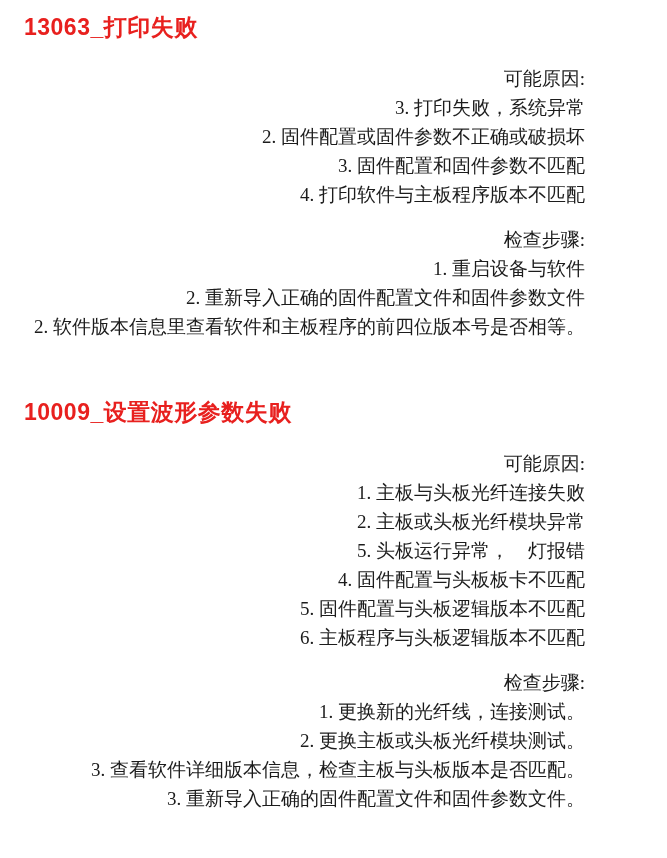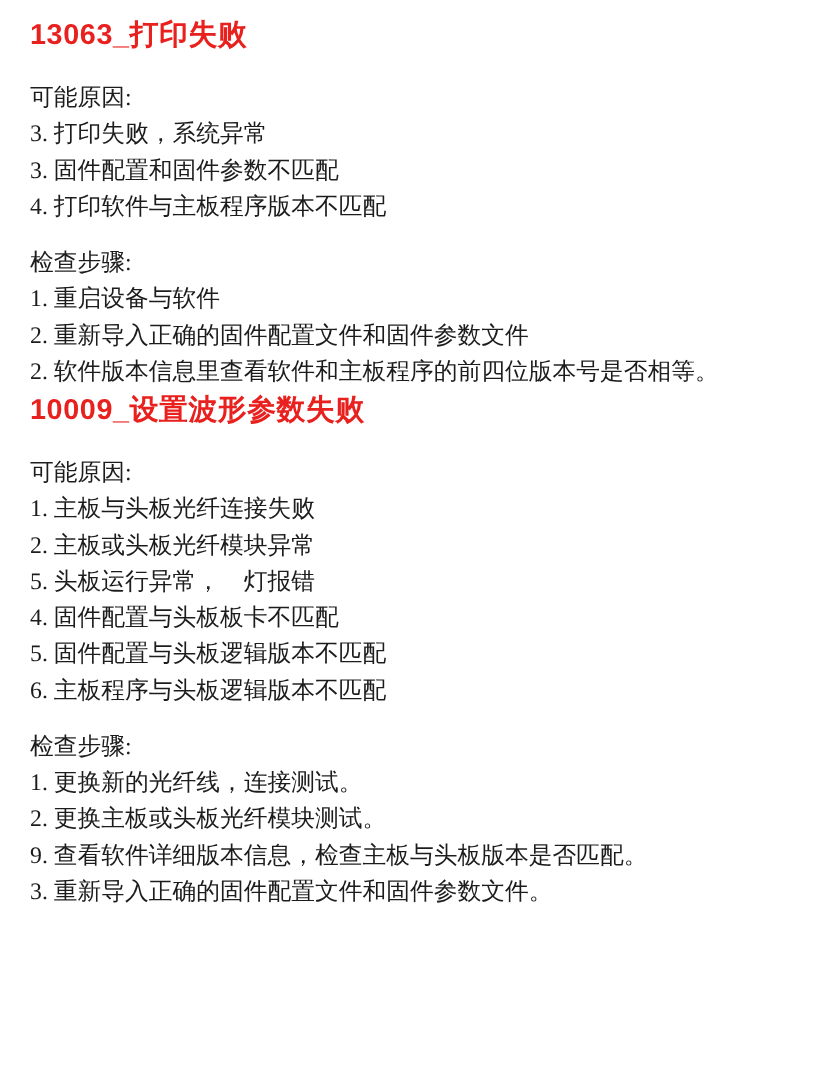--- a/index.html
+++ b/index.html
@@ -29,44 +29,47 @@
     margin: 0;
     font-family: "Liberation Sans", "DejaVu Sans", sans-serif;
     font-weight: bold;
     font-size: 23px;
     line-height: 30px;
     color: var(--heading-color);
     letter-spacing: 0.5px;
   }
   .block {
     margin-top: 22px;
+    text-align: right;
   }
   .block-gap {
     margin-top: 16px;
   }
   .block-label,
   .list-item {
     font-size: 19px;
     line-height: 29px;
     white-space: pre;
   }
   .section-gap {
+    margin-top: 56px;
   }
 </style>
 </head>
 <body>
 
 <div class="page">
 
   <section>
     <h1 class="section-title">13063_打印失败</h1>
 
     <div class="block">
       <div class="block-label">可能原因:</div>
       <div class="list-item">3. 打印失败，系统异常</div>
+      <div class="list-item">2. 固件配置或固件参数不正确或破损坏</div>
       <div class="list-item">3. 固件配置和固件参数不匹配</div>
       <div class="list-item">4. 打印软件与主板程序版本不匹配</div>
     </div>
 
     <div class="block block-gap">
       <div class="block-label">检查步骤:</div>
       <div class="list-item">1. 重启设备与软件</div>
       <div class="list-item">2. 重新导入正确的固件配置文件和固件参数文件</div>
       <div class="list-item">2. 软件版本信息里查看软件和主板程序的前四位版本号是否相等。</div>
     </div>
@@ -82,18 +85,18 @@
       <div class="list-item">5. 头板运行异常，　灯报错</div>
       <div class="list-item">4. 固件配置与头板板卡不匹配</div>
       <div class="list-item">5. 固件配置与头板逻辑版本不匹配</div>
       <div class="list-item">6. 主板程序与头板逻辑版本不匹配</div>
     </div>
 
     <div class="block block-gap">
       <div class="block-label">检查步骤:</div>
       <div class="list-item">1. 更换新的光纤线，连接测试。</div>
       <div class="list-item">2. 更换主板或头板光纤模块测试。</div>
-      <div class="list-item">9. 查看软件详细版本信息，检查主板与头板版本是否匹配。</div>
+      <div class="list-item">3. 查看软件详细版本信息，检查主板与头板版本是否匹配。</div>
       <div class="list-item">3. 重新导入正确的固件配置文件和固件参数文件。</div>
     </div>
   </section>
 
 </div>
 
 </body></html>

